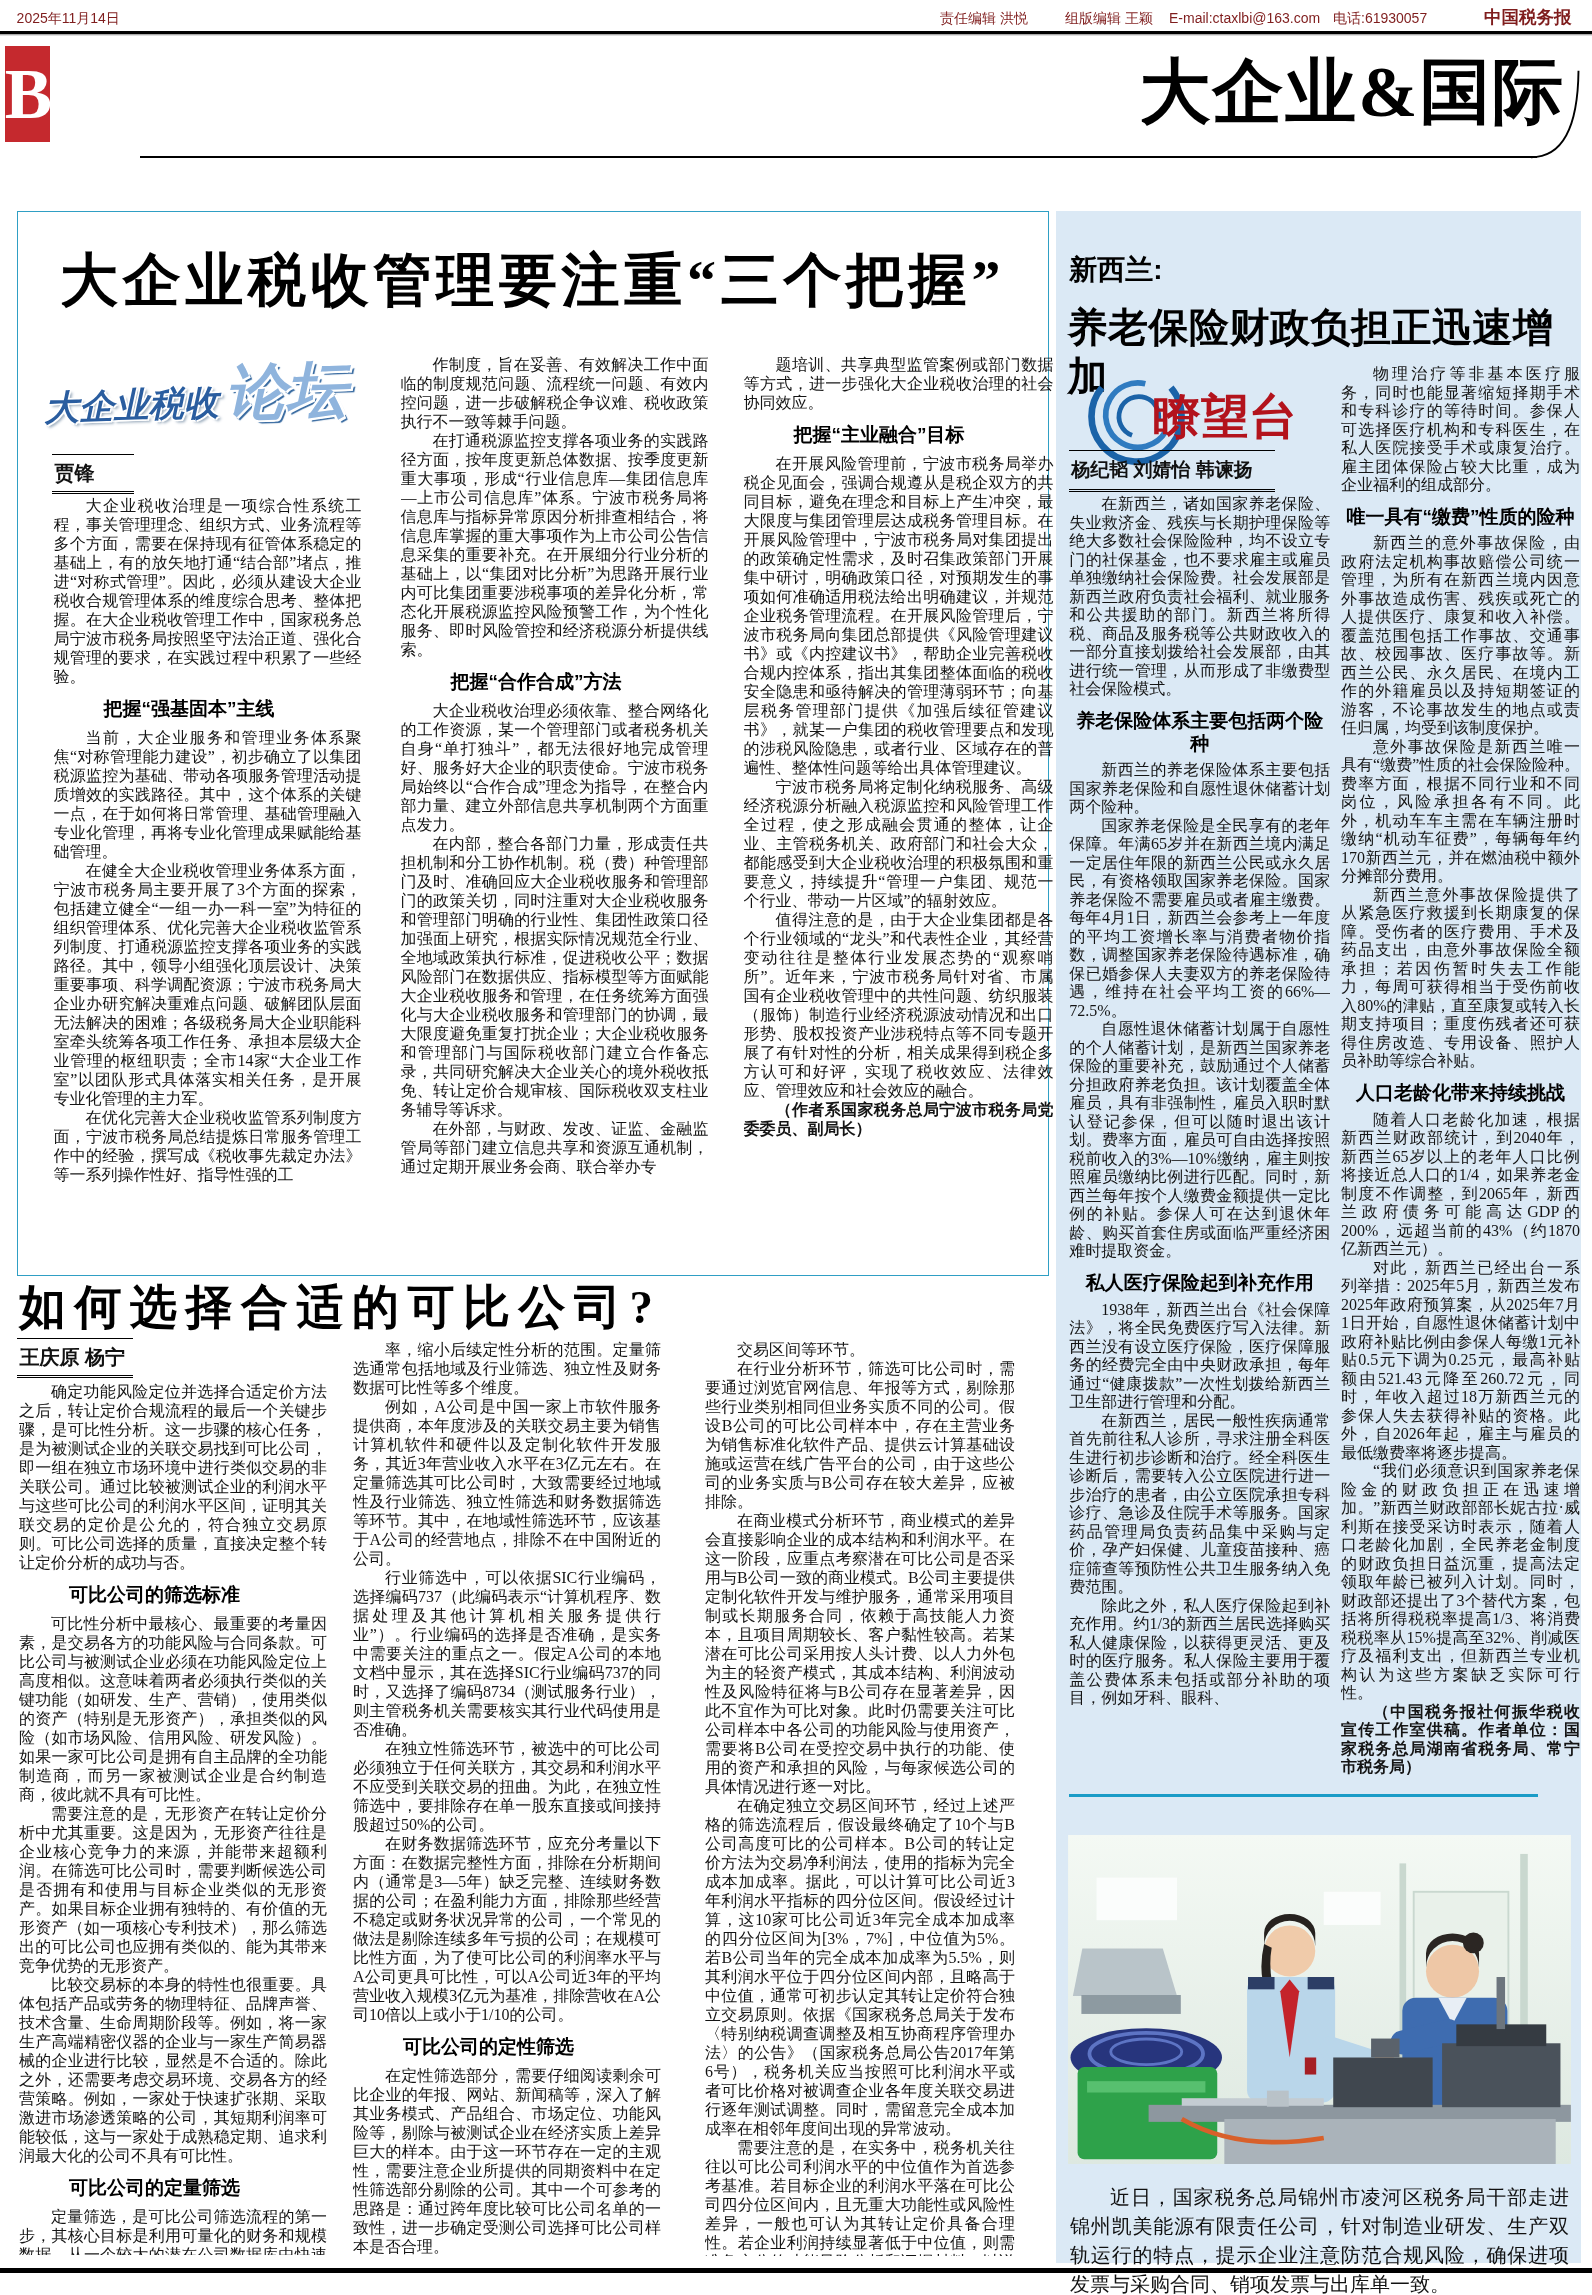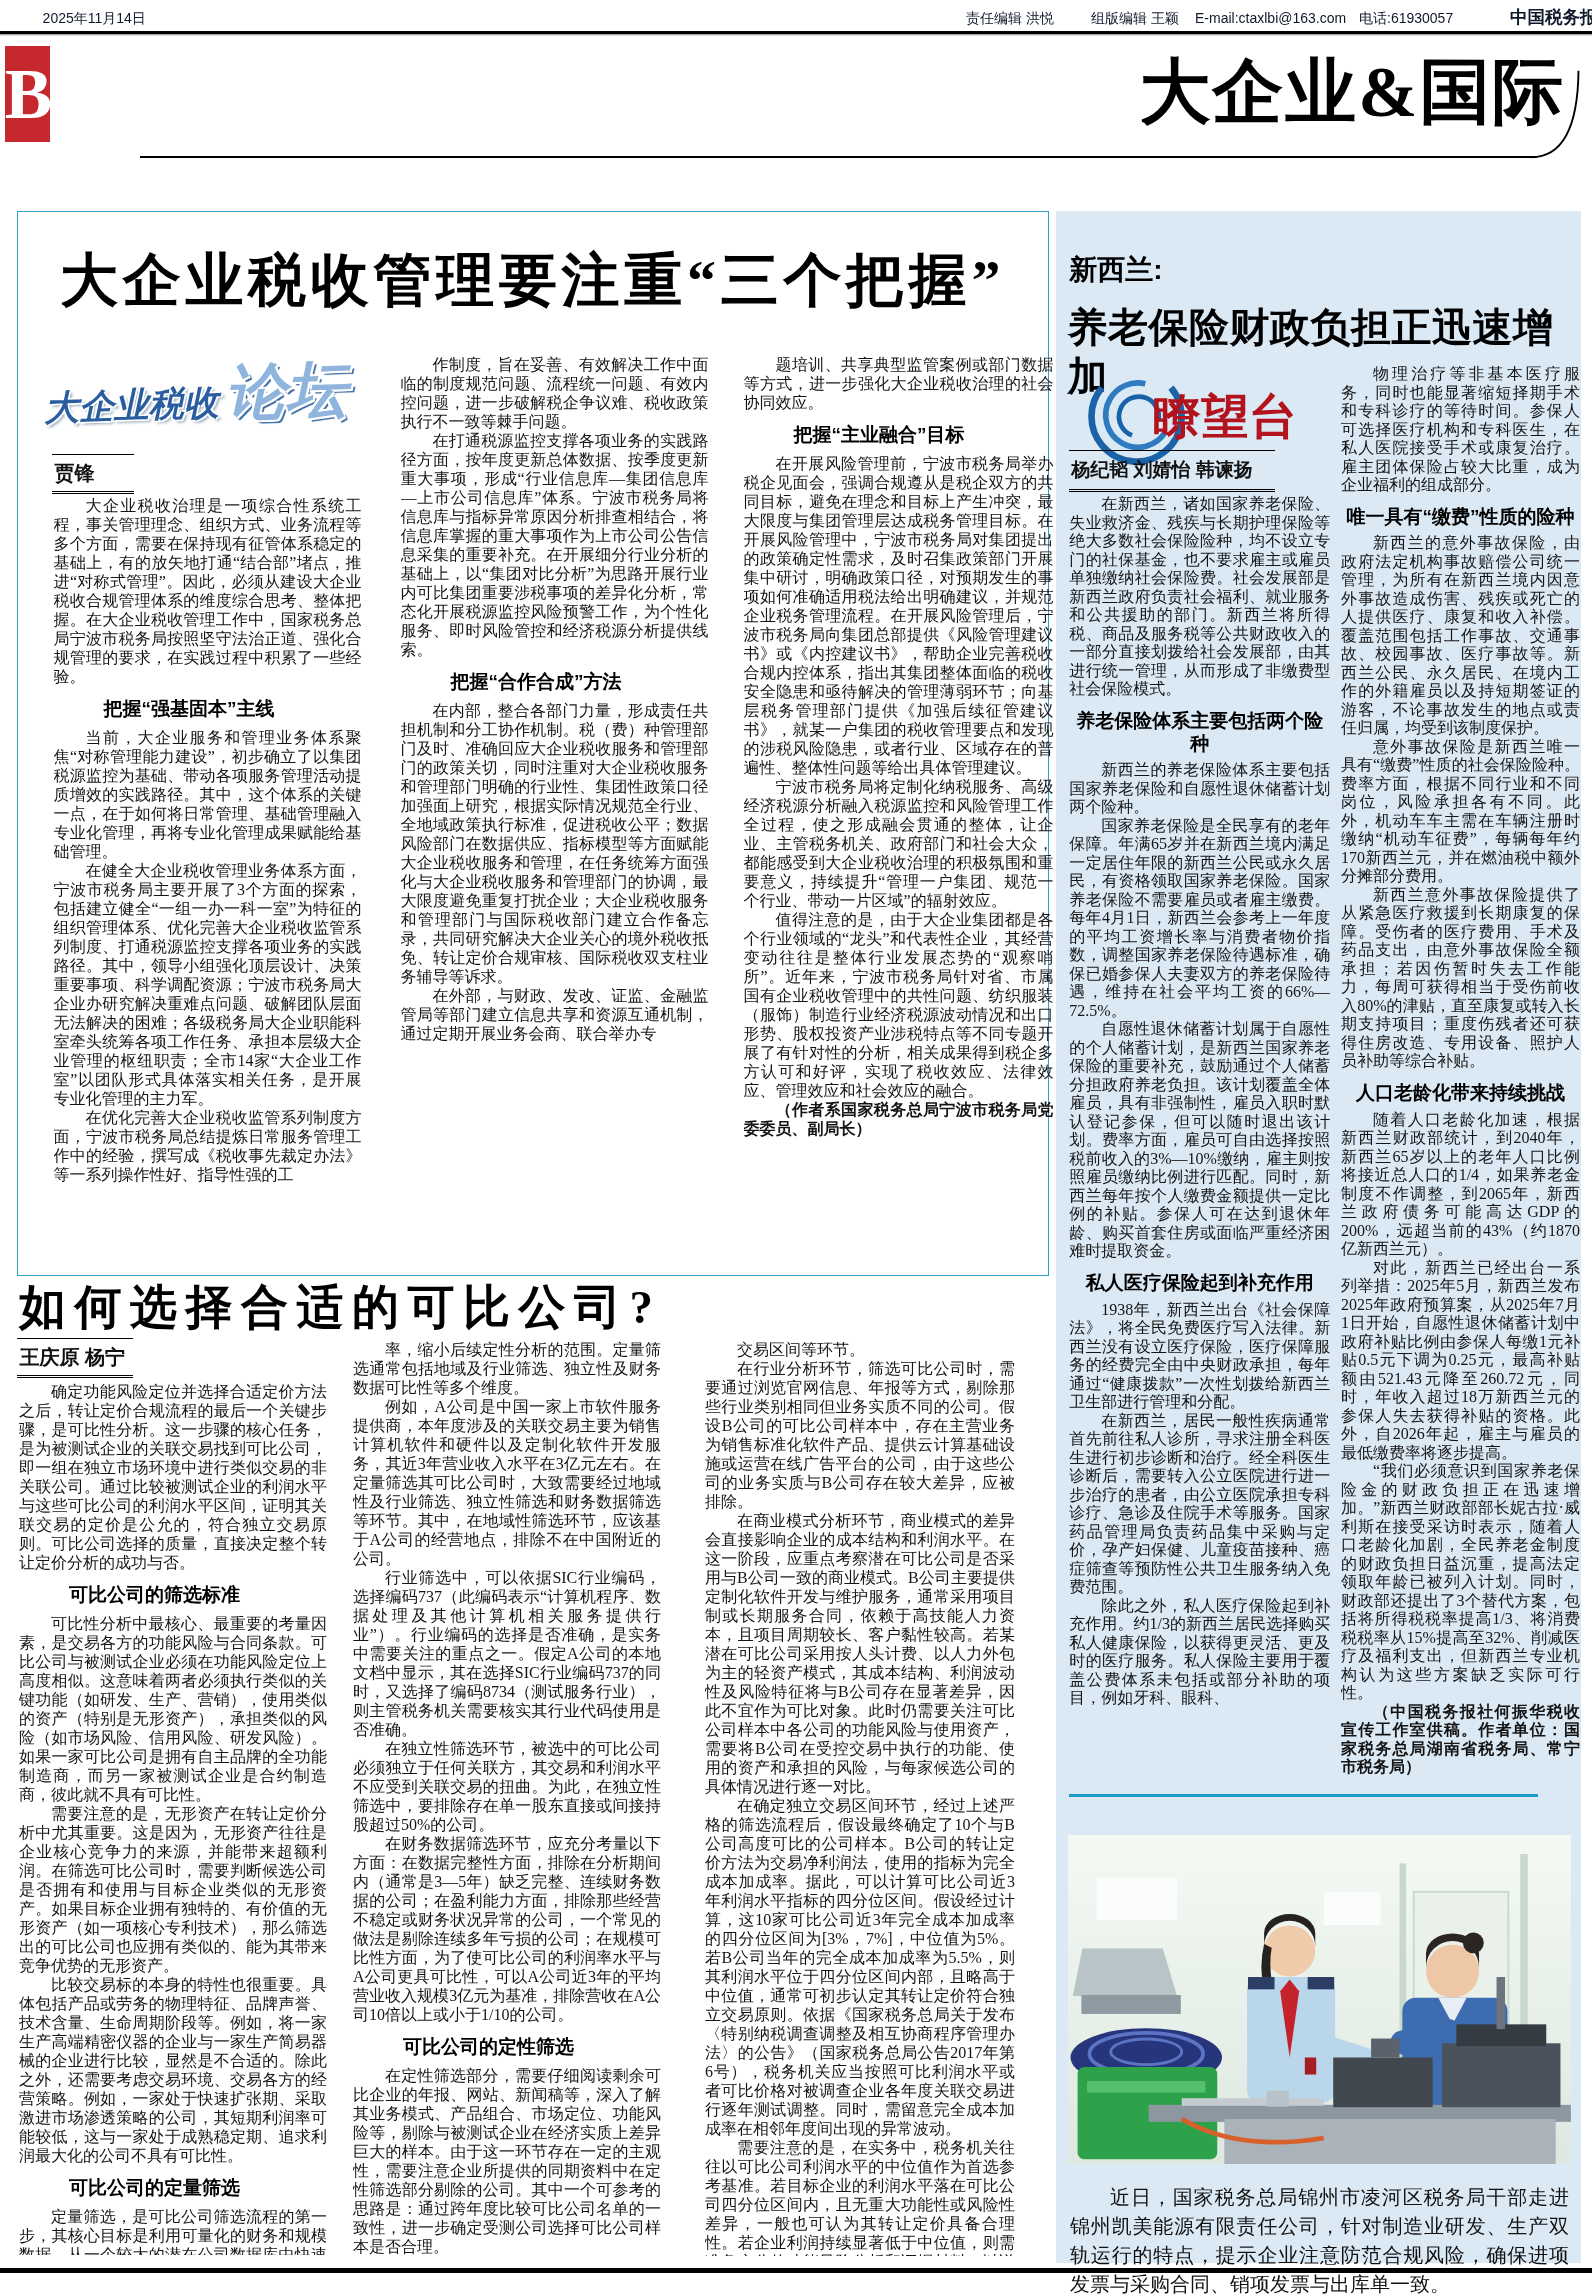--- a/index.html
+++ b/index.html
@@ -1,21 +1,21 @@
 <!DOCTYPE html>
 <html style="font-size:7.6px"><head>
 <meta charset="utf-8">
 <style>
   html,body{margin:0;padding:0;background:#ffffff;}
   body{width:1593px;height:2295px;position:relative;overflow:hidden;
        font-family:"Liberation Serif",serif;color:#111;}
   .abs{position:absolute;}
 
   
-  .hdr-item{position:absolute;top:10.4px;font:14px/17px "Liberation Sans",sans-serif;color:#0f172a;white-space:nowrap;margin-left:26px;}
+  .hdr-item{position:absolute;top:10.4px;font:14px/17px "Liberation Sans",sans-serif;color:#7f1d1d;white-space:nowrap;}
   .paper-name{font-weight:bold;font-size:17.5px;font-family:"Liberation Serif",serif;}
   .hdr-rule{position:absolute;left:0;top:31px;width:1593px;height:2.8px;background:#000;box-shadow:0 1.4px 0 #aaa;}
 
   
   .b4-badge{position:absolute;left:4.7px;top:46px;width:45px;height:96px;background:#c5292e;
             color:#fff;font:bold 71px/96px "Liberation Serif",serif;text-align:left;}
   .section-title{position:absolute;right:28px;top:47px;font:bold 71px/90px "Liberation Serif",serif;
                  letter-spacing:1.9px;color:#000;}
   .section-rule{position:absolute;left:140px;top:156px;width:1397px;height:1.9px;background:#000;}
   .section-swash{position:absolute;left:1531px;top:66px;width:57px;height:95px;}
@@ -95,20 +95,21 @@
       <p class="para">大企业税收治理是一项综合性系统工程，事关管理理念、组织方式、业务流程等多个方面，需要在保持现有征管体系稳定的基础上，有的放矢地打通“结合部”堵点，推进“对称式管理”。因此，必须从建设大企业税收合规管理体系的维度综合思考、整体把握。在大企业税收管理工作中，国家税务总局宁波市税务局按照坚守法治正道、强化合规管理的要求，在实践过程中积累了一些经验。</p>
       <h3 class="subhead">把握“强基固本”主线</h3>
       <p class="para">当前，大企业服务和管理业务体系聚焦“对称管理能力建设”，初步确立了以集团税源监控为基础、带动各项服务管理活动提质增效的实践路径。其中，这个体系的关键一点，在于如何将日常管理、基础管理融入专业化管理，再将专业化管理成果赋能给基础管理。</p>
       <p class="para">在健全大企业税收管理业务体系方面，宁波市税务局主要开展了3个方面的探索，包括建立健全“一组一办一科一室”为特征的组织管理体系、优化完善大企业税收监管系列制度、打通税源监控支撑各项业务的实践路径。其中，领导小组强化顶层设计、决策重要事项、科学调配资源；宁波市税务局大企业办研究解决重难点问题、破解团队层面无法解决的困难；各级税务局大企业职能科室牵头统筹各项工作任务、承担本层级大企业管理的枢纽职责；全市14家“大企业工作室”以团队形式具体落实相关任务，是开展专业化管理的主力军。</p>
       <p class="para">在优化完善大企业税收监管系列制度方面，宁波市税务局总结提炼日常服务管理工作中的经验，撰写成《税收事先裁定办法》等一系列操作性好、指导性强的工</p>
     </div>
   <div class="col" style="left:383px;top:143px;width:308px;height:901px;">
       <p class="para">作制度，旨在妥善、有效解决工作中面临的制度规范问题、流程统一问题、有效内控问题，进一步破解税企争议难、税收政策执行不一致等棘手问题。</p>
       <p class="para">在打通税源监控支撑各项业务的实践路径方面，按年度更新总体数据、按季度更新重大事项，形成“行业信息库—集团信息库—上市公司信息库”体系。宁波市税务局将信息库与指标异常原因分析排查相结合，将信息库掌握的重大事项作为上市公司公告信息采集的重要补充。在开展细分行业分析的基础上，以“集团对比分析”为思路开展行业内可比集团重要涉税事项的差异化分析，常态化开展税源监控风险预警工作，为个性化服务、即时风险管控和经济税源分析提供线索。</p>
       <h3 class="subhead">把握“合作合成”方法</h3>
+      <p class="para">大企业税收治理必须依靠、整合网络化的工作资源，某一个管理部门或者税务机关自身“单打独斗”，都无法很好地完成管理好、服务好大企业的职责使命。宁波市税务局始终以“合作合成”理念为指导，在整合内部力量、建立外部信息共享机制两个方面重点发力。</p>
       <p class="para">在内部，整合各部门力量，形成责任共担机制和分工协作机制。税（费）种管理部门及时、准确回应大企业税收服务和管理部门的政策关切，同时注重对大企业税收服务和管理部门明确的行业性、集团性政策口径加强面上研究，根据实际情况规范全行业、全地域政策执行标准，促进税收公平；数据风险部门在数据供应、指标模型等方面赋能大企业税收服务和管理，在任务统筹方面强化与大企业税收服务和管理部门的协调，最大限度避免重复打扰企业；大企业税收服务和管理部门与国际税收部门建立合作备忘录，共同研究解决大企业关心的境外税收抵免、转让定价合规审核、国际税收双支柱业务辅导等诉求。</p>
       <p class="para">在外部，与财政、发改、证监、金融监管局等部门建立信息共享和资源互通机制，通过定期开展业务会商、联合举办专</p>
     </div>
   <div class="col" style="left:702px;top:143px;width:310px;height:901px;margin-left:24px;">
       <p class="para">题培训、共享典型监管案例或部门数据等方式，进一步强化大企业税收治理的社会协同效应。</p>
       <h3 class="subhead">把握“主业融合”目标</h3>
       <p class="para">在开展风险管理前，宁波市税务局举办税企见面会，强调合规遵从是税企双方的共同目标，避免在理念和目标上产生冲突，最大限度与集团管理层达成税务管理目标。在开展风险管理中，宁波市税务局对集团提出的政策确定性需求，及时召集政策部门开展集中研讨，明确政策口径，对预期发生的事项如何准确适用税法给出明确建议，并规范企业税务管理流程。在开展风险管理后，宁波市税务局向集团总部提供《风险管理建议书》或《内控建议书》，帮助企业完善税收合规内控体系，指出其集团整体面临的税收安全隐患和亟待解决的管理薄弱环节；向基层税务管理部门提供《加强后续征管建议书》，就某一户集团的税收管理要点和发现的涉税风险隐患，或者行业、区域存在的普遍性、整体性问题等给出具体管理建议。</p>
       <p class="para">宁波市税务局将定制化纳税服务、高级经济税源分析融入税源监控和风险管理工作全过程，使之形成融会贯通的整体，让企业、主管税务机关、政府部门和社会大众，都能感受到大企业税收治理的积极氛围和重要意义，持续提升“管理一户集团、规范一个行业、带动一片区域”的辐射效应。</p>
       <p class="para">值得注意的是，由于大企业集团都是各个行业领域的“龙头”和代表性企业，其经营变动往往是整体行业发展态势的“观察哨所”。近年来，宁波市税务局针对省、市属国有企业税收管理中的共性问题、纺织服装（服饰）制造行业经济税源波动情况和出口形势、股权投资产业涉税特点等不同专题开展了有针对性的分析，相关成果得到税企多方认可和好评，实现了税收效应、法律效应、管理效应和社会效应的融合。</p>
       <p class="para credit">（作者系国家税务总局宁波市税务局党委委员、副局长）</p>

